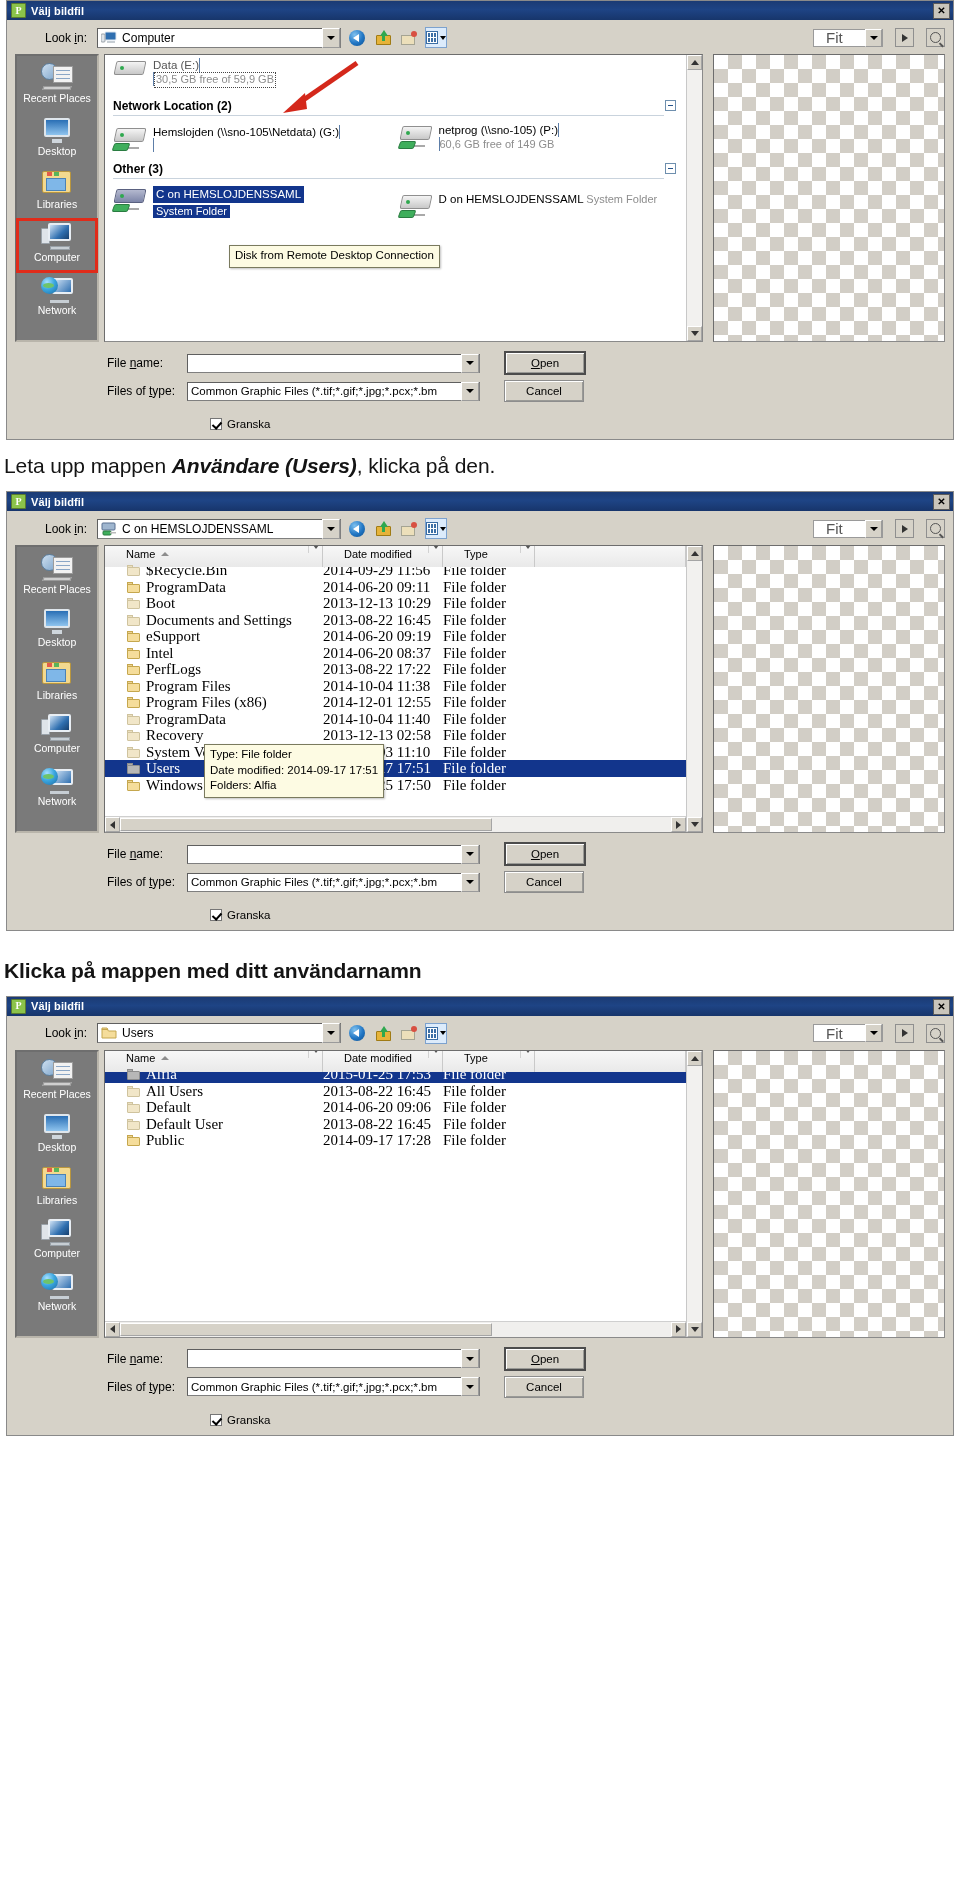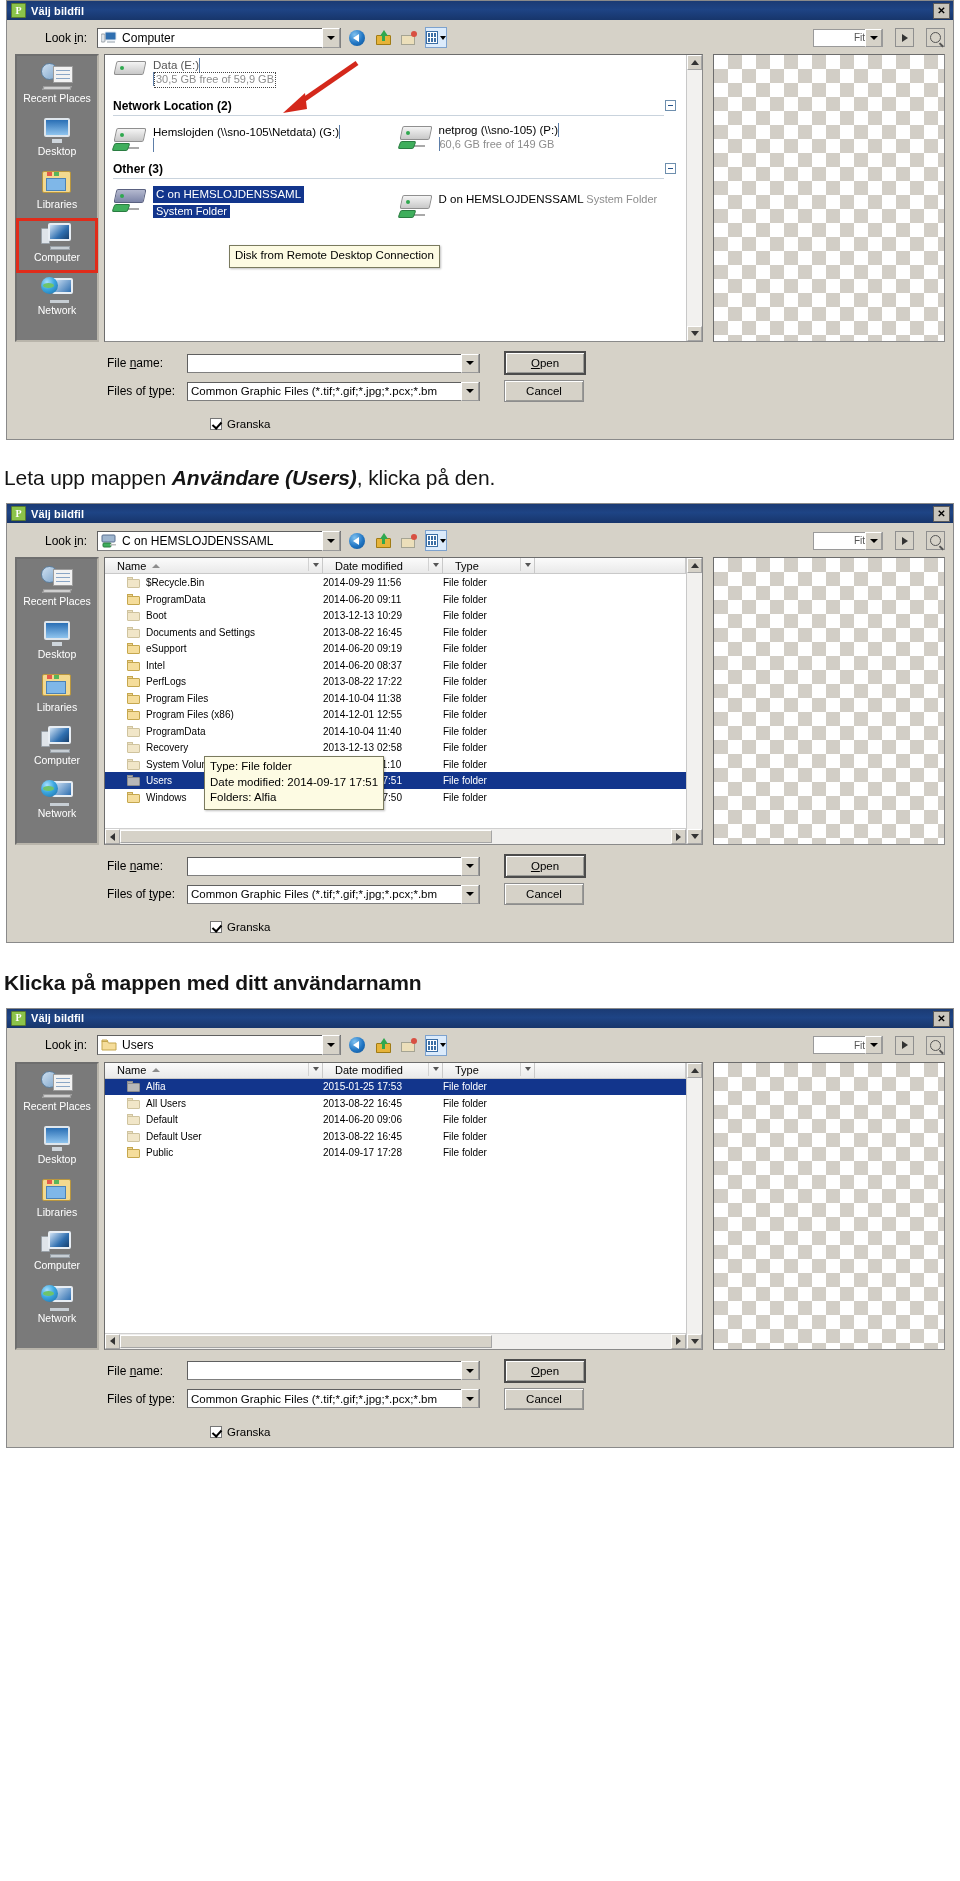--- a/index.html
+++ b/index.html
@@ -16,21 +16,21 @@
     font-size:21px;
     font-weight:bold;
     color:#141414;
     padding:0 0 0 4px;
     line-height:1.35;
     letter-spacing:-0.1px;
   }
   .instruction .em{font-style:italic;}
   .instruction .norm{font-weight:normal;}
   .h1wrap{padding-top:8px;padding-bottom:9px;}
-  .h2wrap{padding-top:24px;padding-bottom:11px;}
+  .h2wrap{padding-top:12px;padding-bottom:11px;}
   .h3wrap{padding-top:26px;padding-bottom:10px;}
 
   
   .dlg{
     position:relative;
     width:948px;
     margin-left:6px;
     background:#d6d2c8;
     border:1px solid #8a8a8a;
     box-sizing:border-box;
@@ -125,21 +125,21 @@
   .ico-newf .s{position:absolute;right:0;top:0;width:6px;height:6px;background:#d93a2b;border-radius:50%;}
   .ico-views{width:15px;height:13px;background:#fff;border:1px solid #3b6ea5;box-sizing:border-box;
     display:grid;grid-template-columns:repeat(3,1fr);grid-template-rows:repeat(2,1fr);gap:1px;padding:1px;}
   .ico-views i{background:#3b6ea5;}
   .vcaret{width:0;height:0;border-left:3px solid transparent;border-right:3px solid transparent;border-top:4px solid #000;margin-left:2px;}
 
   .fitcombo{
     width:70px;height:18px;background:#fff;border:1px solid #9a9a9a;
     display:flex;align-items:center;box-sizing:border-box;margin-left:auto;
   }
-  .fitcombo .t{font-size:10px;color:#555;padding-left:12px;flex:1;text-align:right;}
+  .fitcombo .t{font-size:15px;color:#555;padding-left:12px;flex:1;}
   .fitcombo .arrow{width:15px;height:16px;background:#d6d2c8;border:1px solid #9a9a9a;
     border-top-color:#fff;border-left-color:#fff;display:flex;align-items:center;justify-content:center;}
   .sqbtn{width:17px;height:17px;border:1px solid #8f8f8f;background:#d6d2c8;
     display:flex;align-items:center;justify-content:center;margin-left:6px;flex:0 0 auto;}
   .sqbtn .play{width:0;height:0;border-top:4px solid transparent;border-bottom:4px solid transparent;border-left:6px solid #333;}
   .sqbtn .mag{width:9px;height:9px;border:1.5px solid #555;border-radius:50%;position:relative;}
   .sqbtn .mag:after{content:"";position:absolute;right:-4px;bottom:-3px;width:5px;height:1.5px;background:#555;transform:rotate(45deg);}
 
   
   .dlgbody{display:flex;padding:0 8px 0 8px;}
@@ -251,33 +251,33 @@
     box-shadow:1px 1px 2px rgba(0,0,0,.25);
     z-index:30;
   }
 
   
   .redarrow{position:absolute;z-index:25;pointer-events:none;}
 
   
   .colhdr{display:flex;height:15px;background:#f0f0f0;border-bottom:1px solid #c9c9c9;
     font-size:11px;align-items:center;}
-  .ch{display:flex;align-items:center;height:15px;border-right:1px solid #c9c9c9;
-    background:linear-gradient(to bottom,#fbfbfb,#e9e9e9);padding-left:12px;box-sizing:border-box;position:relative;}
+  .ch{display:flex;align-items:center;height:27px;border-right:1px solid #c9c9c9;
+    background:linear-gradient(to bottom,#fbfbfb,#e9e9e9);padding-left:21px;box-sizing:border-box;position:relative;}
   .ch .sortasc{width:0;height:0;border-left:4px solid transparent;border-right:4px solid transparent;
     border-bottom:4px solid #8d8d8d;margin-left:6px;}
   .ch .dd{position:absolute;right:0;top:0;width:13px;height:13px;border-left:1px solid #d2d2d2;
     display:flex;align-items:center;justify-content:center;}
   .ch .dd .c{width:0;height:0;border-left:3px solid transparent;border-right:3px solid transparent;border-top:4px solid #555;}
   .ch-name{width:218px;}
   .ch-date{width:120px;}
   .ch-type{width:92px;}
   .ch-rest{flex:1;}
 
-  .rows{font-size:10px;}
+  .rows{font-size:15px;font-family:Liberation Serif, serif;}
   .row{display:flex;align-items:center;height:16.5px;}
   .row.sel{background:#12358c;color:#fff;}
   .cell-name{width:218px;display:flex;align-items:center;padding-left:22px;box-sizing:border-box;white-space:nowrap;overflow:hidden;}
   .cell-date{width:120px;white-space:nowrap;}
   .cell-type{width:92px;white-space:nowrap;}
   .folder{width:13px;height:11px;flex:0 0 13px;margin-right:6px;position:relative;}
   .folder .b{position:absolute;left:0;bottom:0;width:13px;height:9px;background:#f5dd9b;border:1px solid #c5a74e;box-sizing:border-box;border-radius:0 1px 1px 1px;}
   .folder .tab{position:absolute;left:0;top:0;width:6px;height:3px;background:#eed392;border:1px solid #c5a74e;box-sizing:border-box;border-bottom:none;}
   .folder.dim .b{background:#f1e6c8;border-color:#cfc39e;}
   .folder.dim .tab{background:#ece0c0;border-color:#cfc39e;}

